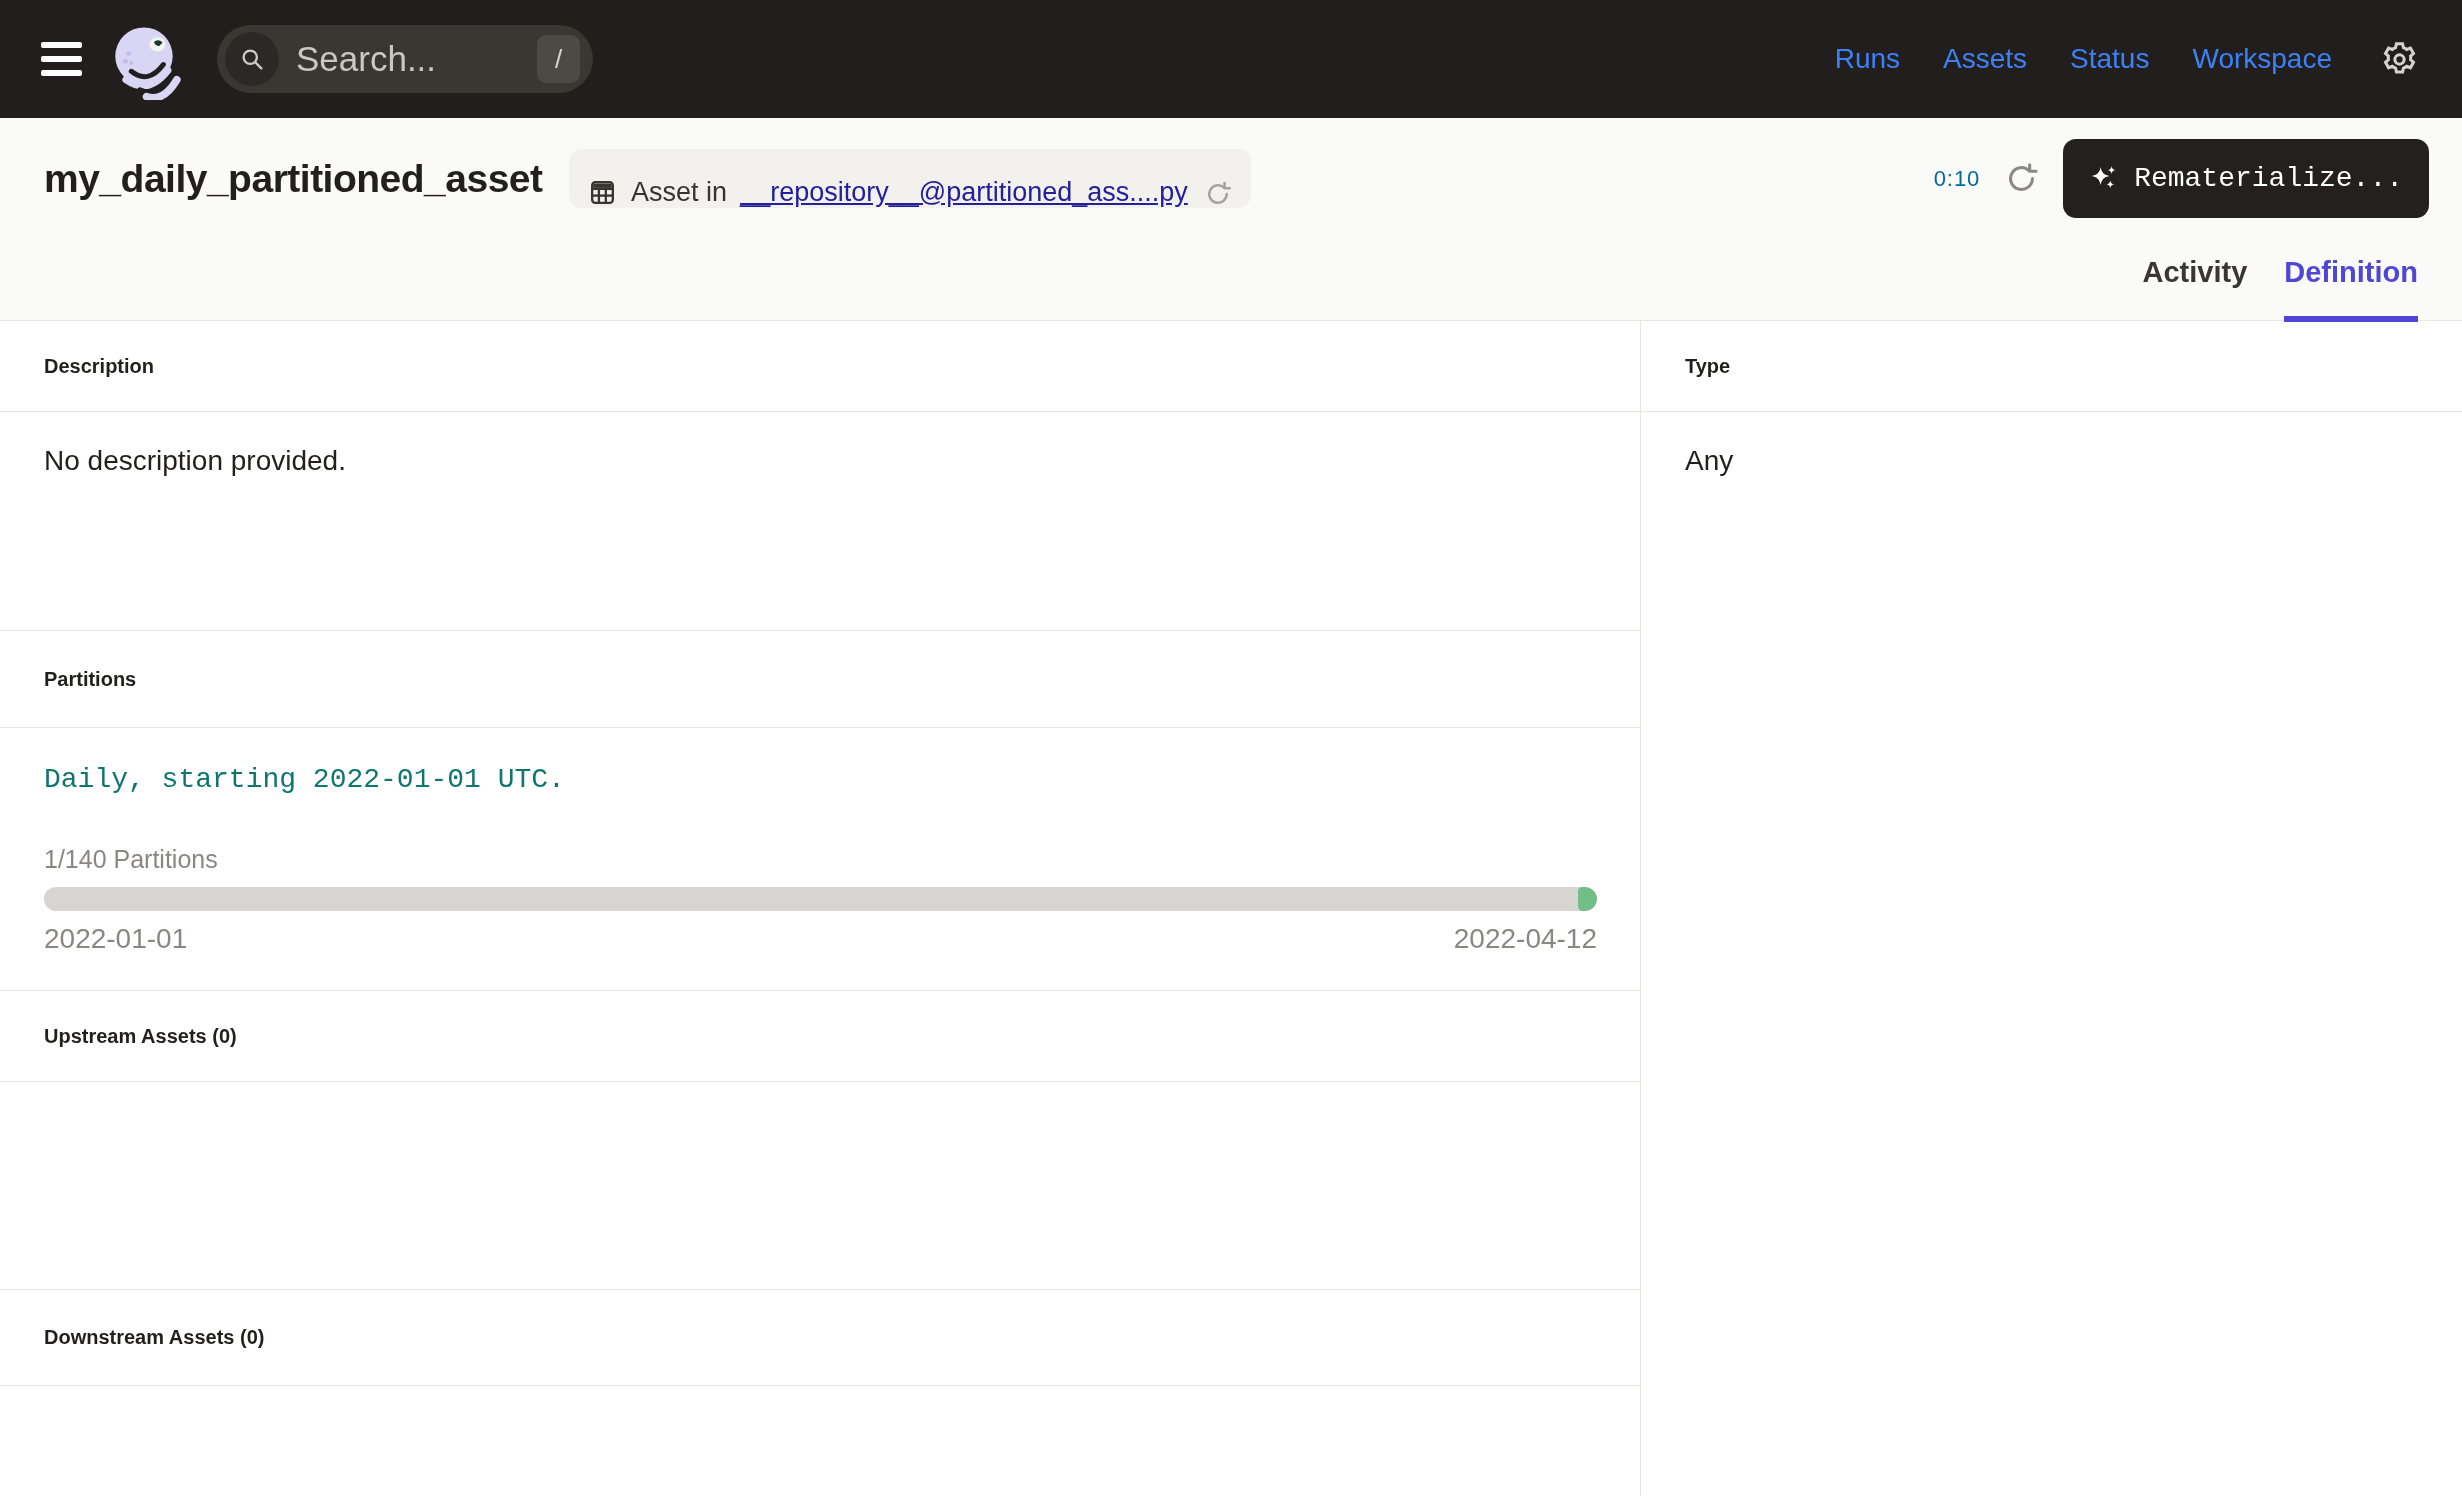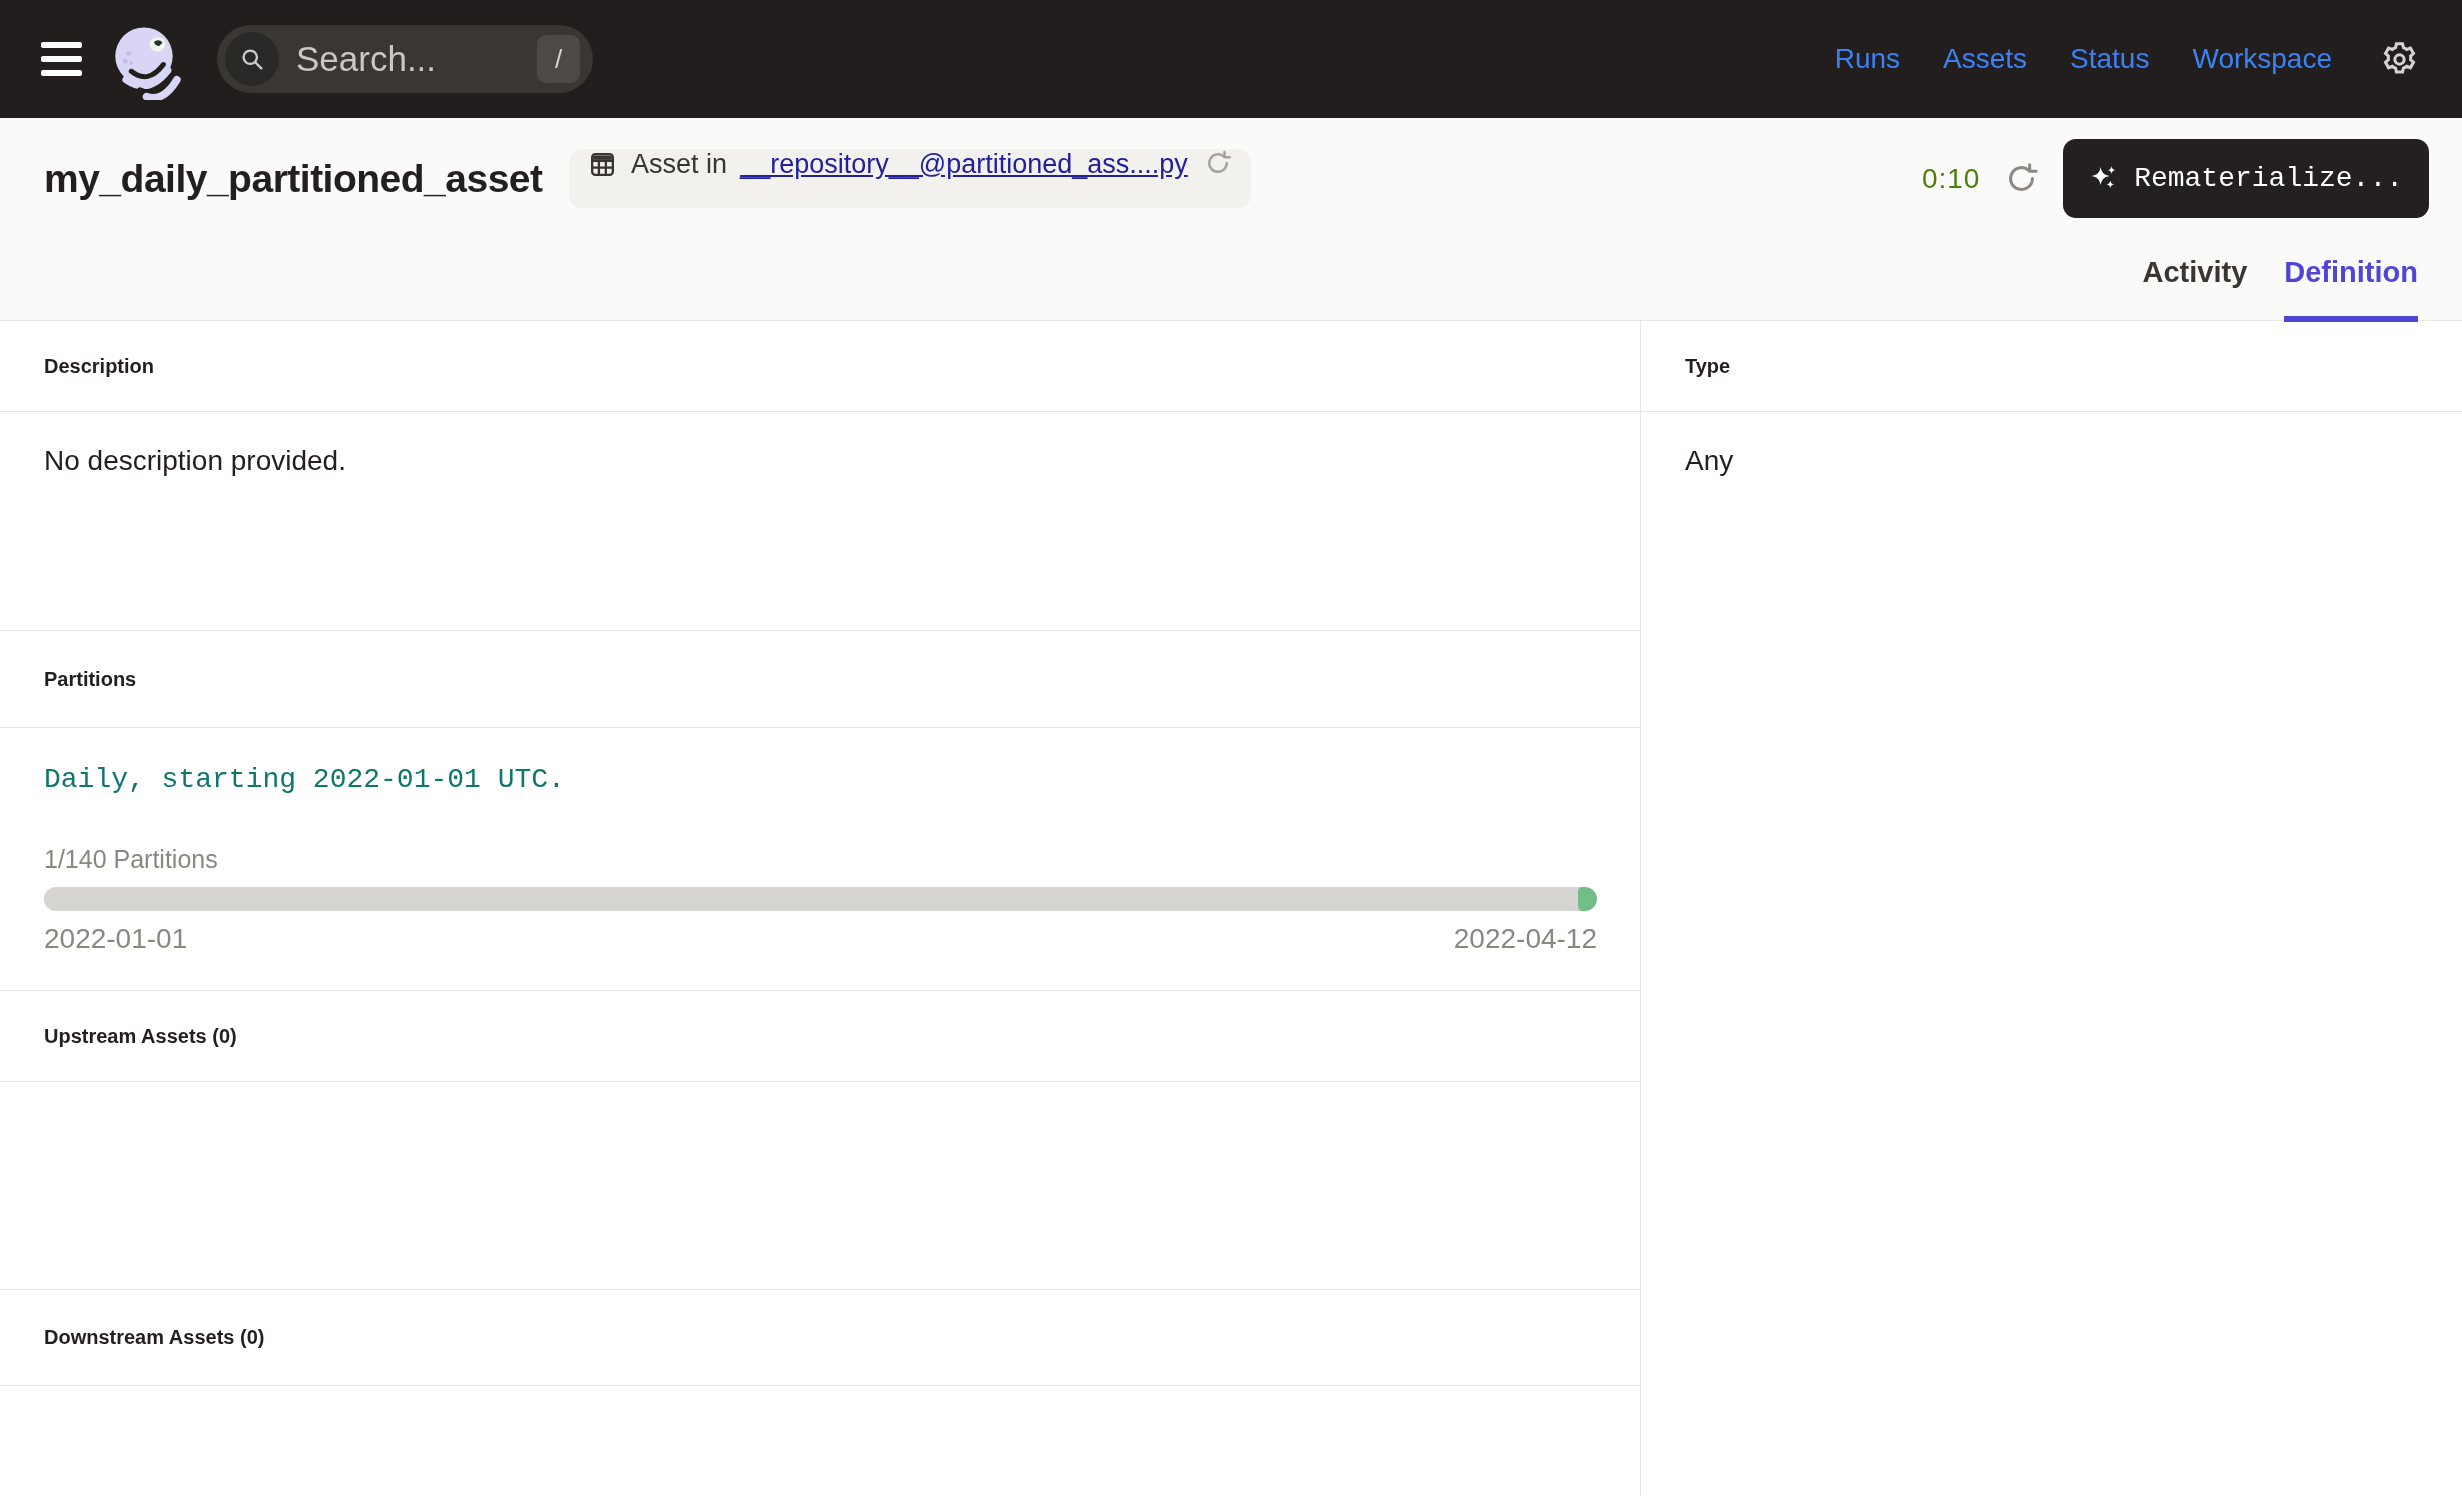--- a/index.html
+++ b/index.html
@@ -41,27 +41,27 @@
   .nav-links { margin-left: auto; display: flex; align-items: center; gap: 43px; }
   .nav-link { font-size: 28px; color: #3b82f6; cursor: pointer; }
   .gear { margin-left: 46px; color: #D5D2CF; cursor: pointer; display: flex; }
 
   
   .page-head { background: #FAFAF9; }
   .title-row { height: 108px; display: flex; align-items: center; padding: 13px 33px 0 44px; }
   .asset-title { font-size: 39px; font-weight: 700; letter-spacing: -0.5px; color: #231F1E; }
   .repo-badge {
     margin-left: 26px; height: 59px; border-radius: 13px; background: #F3F1EE;
-    display: flex; align-items: flex-start; gap: 13px; padding: 0 18.5px; font-size: 27px; color: #38342F;
+    display: flex; align-items: flex-end; gap: 13px; padding: 0 18.5px; font-size: 27px; color: #38342F;
   }
   .repo-badge .table-ic { display: flex; color: #38342F; }
   .repo-link { color: #23209B; text-decoration: underline; cursor: pointer; }
   .badge-reload { display: flex; color: #A5A19D; cursor: pointer; margin-left: 3.7px; }
   .head-right { margin-left: auto; display: flex; align-items: center; gap: 24px; }
-  .countdown { font-size: 28px; color: #4d7c0f; letter-spacing: 0.9px; margin-left: 44px; }
+  .countdown { font-size: 22px; color: #0369a1; letter-spacing: 0.9px; margin-left: 44px; }
   .refresh-btn { display: flex; color: #8C8984; cursor: pointer; }
   .rematerialize {
     height: 79px; border: none; border-radius: 13px; background: #24201F; color: #FFFFFF;
     font-family: Liberation Mono, monospace; font-size: 28px;
     display: flex; align-items: center; gap: 14px; padding: 0 26px; cursor: pointer;
   }
   .rematerialize .spark { display: flex; }
 
   
   .tabs-row {

